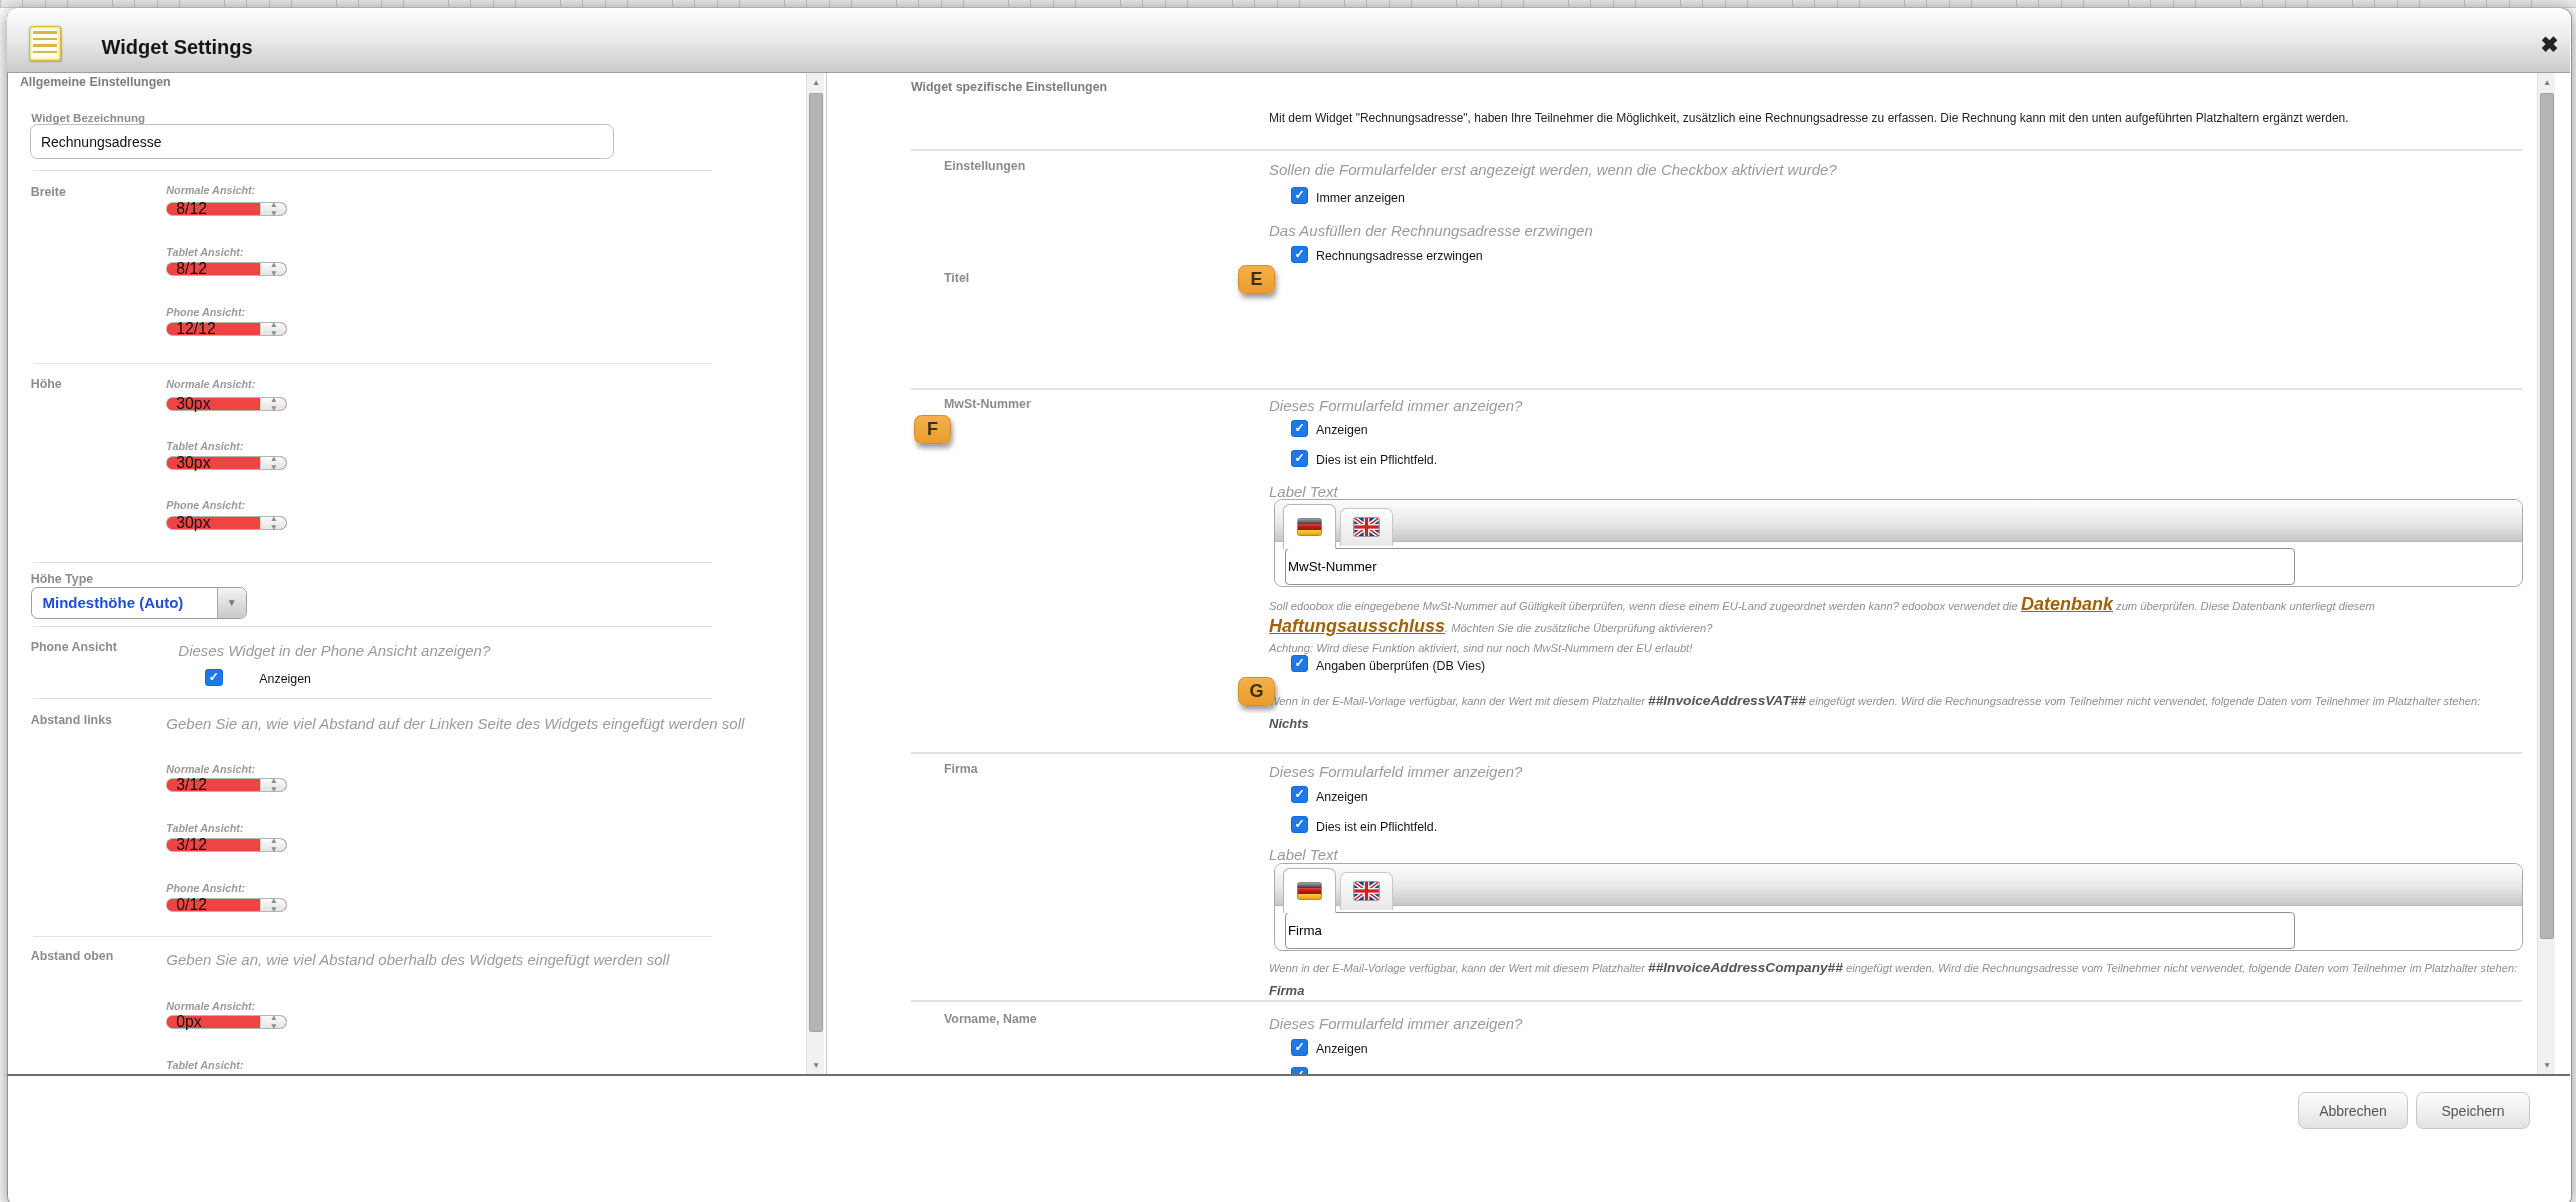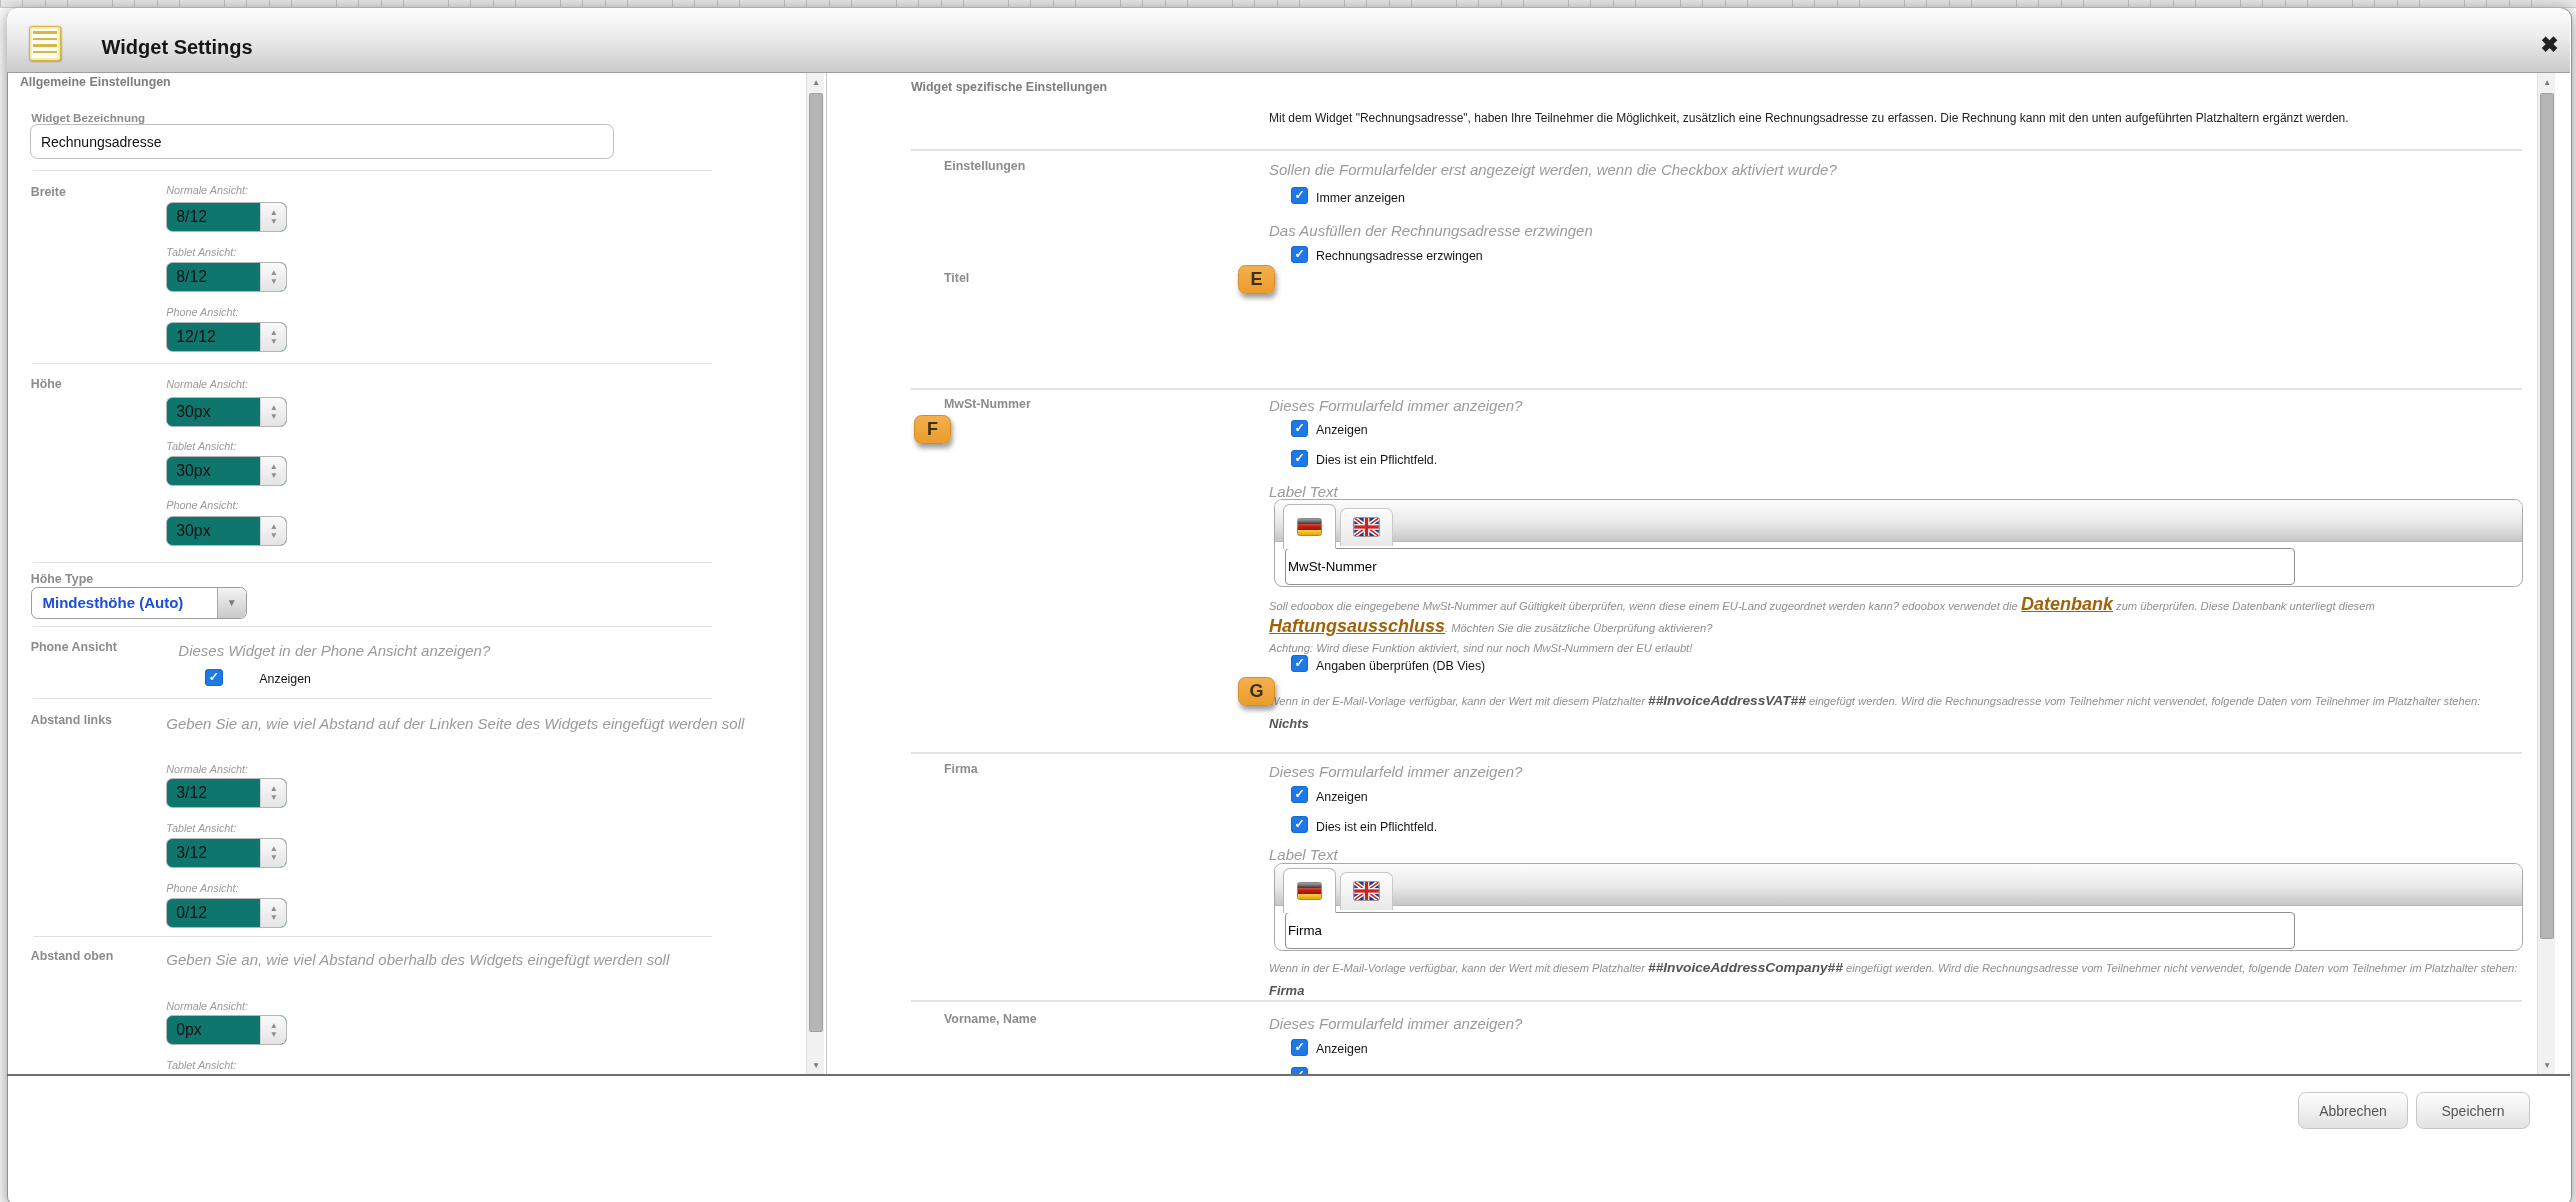--- a/index.html
+++ b/index.html
@@ -43,33 +43,33 @@
     font-size:21.6px;font-weight:bold;color:#222;text-align:center;line-height:28px;cursor:pointer;
   }
   
   .panel{position:absolute;overflow:hidden;background:#fff;}
   .left-panel{left:8.3px;top:73px;width:796px;height:1001px;}
   .panel-divider{position:absolute;left:826px;top:73px;width:0.8px;height:1001px;background:#c9c9c9;}
   .right-panel{left:828px;top:73px;width:1707px;height:1001px;}
 
   .sec-head{position:absolute;font-size:12.4px;font-weight:bold;color:#7d7d7d;}
   .fld-label{position:absolute;font-size:12.4px;font-weight:bold;color:#8c8c8c;}
-  .mini-label{position:absolute;font-size:10.8px;font-style:italic;color:#9a9a9a;}
+  .mini-label{position:absolute;font-size:10.8px;font-style:italic;color:#9a9a9a;font-weight:bold;}
   .hint{position:absolute;font-size:15px;font-style:italic;color:#9a9a9a;white-space:nowrap;}
   .sep{position:absolute;height:0.8px;background:#e2e2e2;}
   .sep2{position:absolute;height:1.7px;background:#e2e2e2;}
 
   .text-input{
     position:absolute;box-sizing:border-box;border:0.8px solid #bdbdbd;border-radius:7.5px;
     font-family:"Liberation Sans",sans-serif;font-size:14px;color:#111;padding:0 10px;background:#fff;
   }
   
   .spin{
-    position:absolute;width:121px;height:30px;border:0.8px solid #b5b5b5;border-radius:6.6px;
-    background:#0f766e;box-sizing:border-box;display:flex;align-items:center;
+    position:absolute;width:121px;height:14px;border:0.8px solid #b5b5b5;border-radius:6.6px;
+    background:#ef4444;box-sizing:border-box;display:flex;align-items:center;
   }
   .spin-v{flex:1;font-size:15.8px;color:#111;padding-left:9px;}
   .spin-b{
     width:25px;height:100%;display:flex;flex-direction:column;align-items:center;justify-content:center;
     background:linear-gradient(180deg,#fafafa,#e4e4e4);border-left:0.8px solid #d2d2d2;
     border-radius:0 5.8px 5.8px 0;gap:1.7px;
   }
   .spin-b .tri{font-size:8.3px;line-height:7.5px;color:#8f8f8f;font-style:normal;}
   
   .select{

